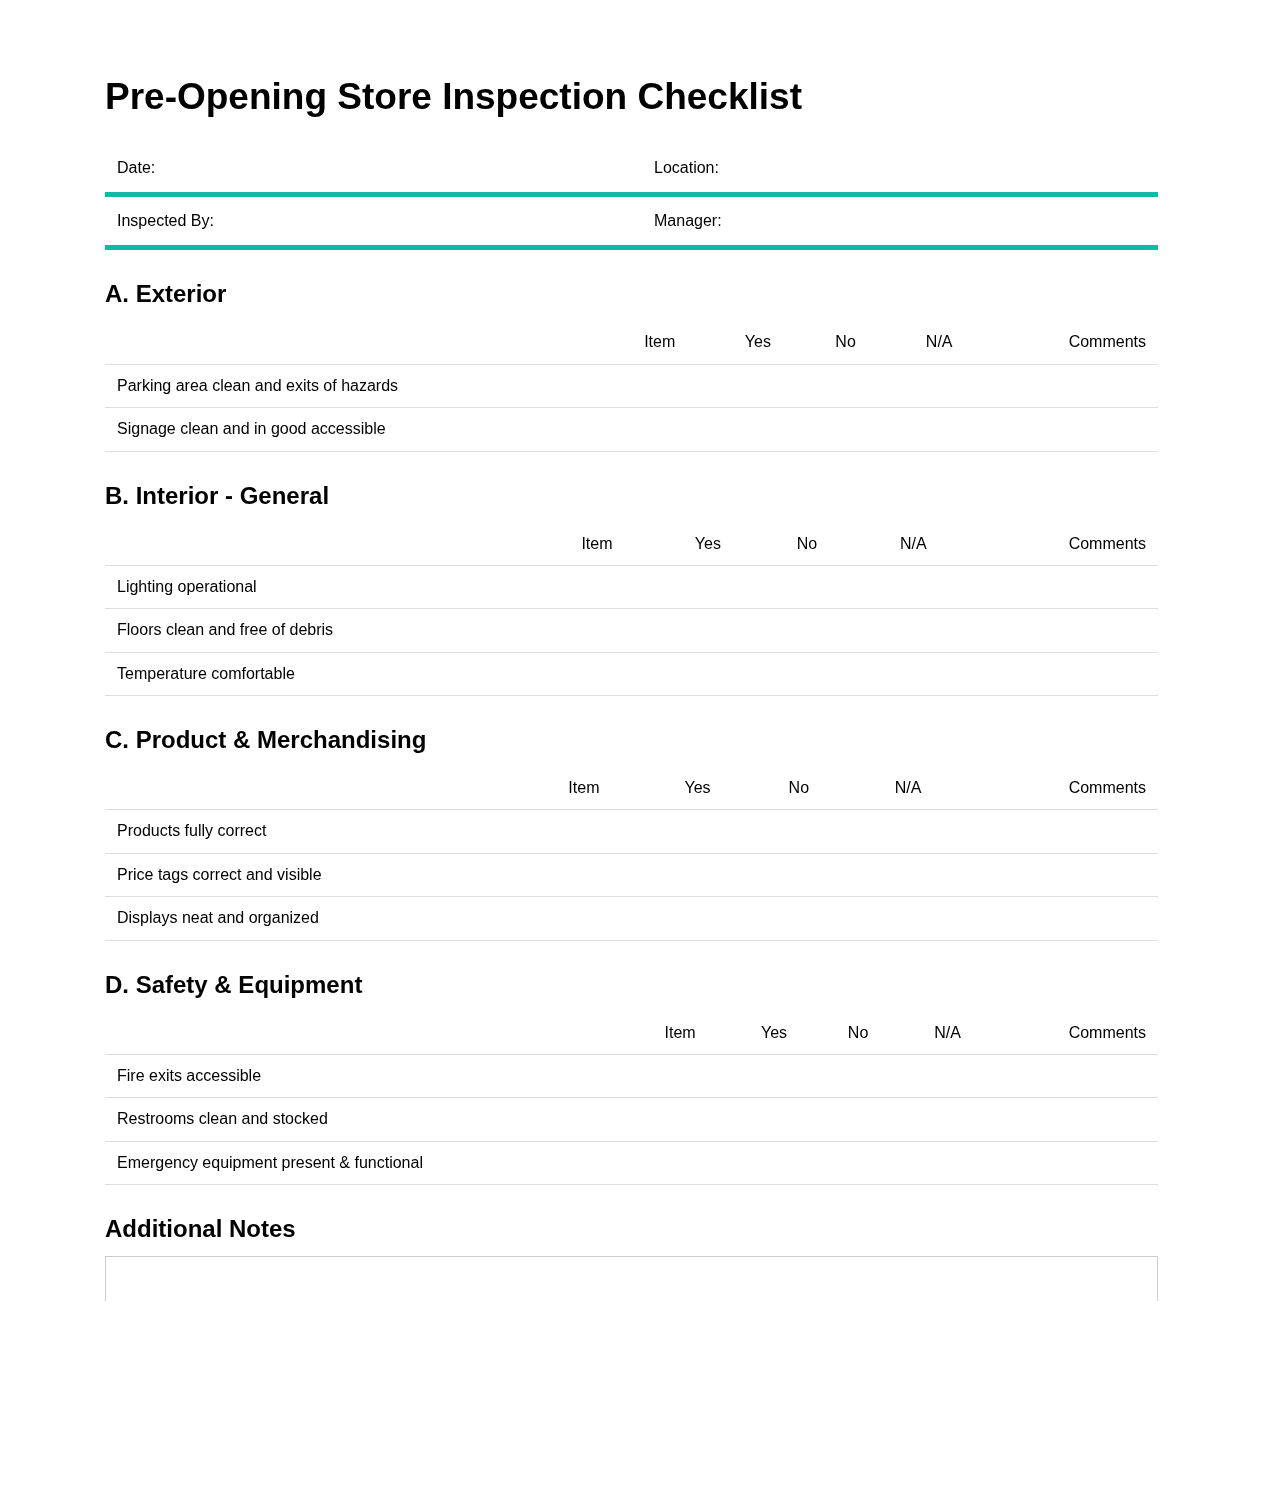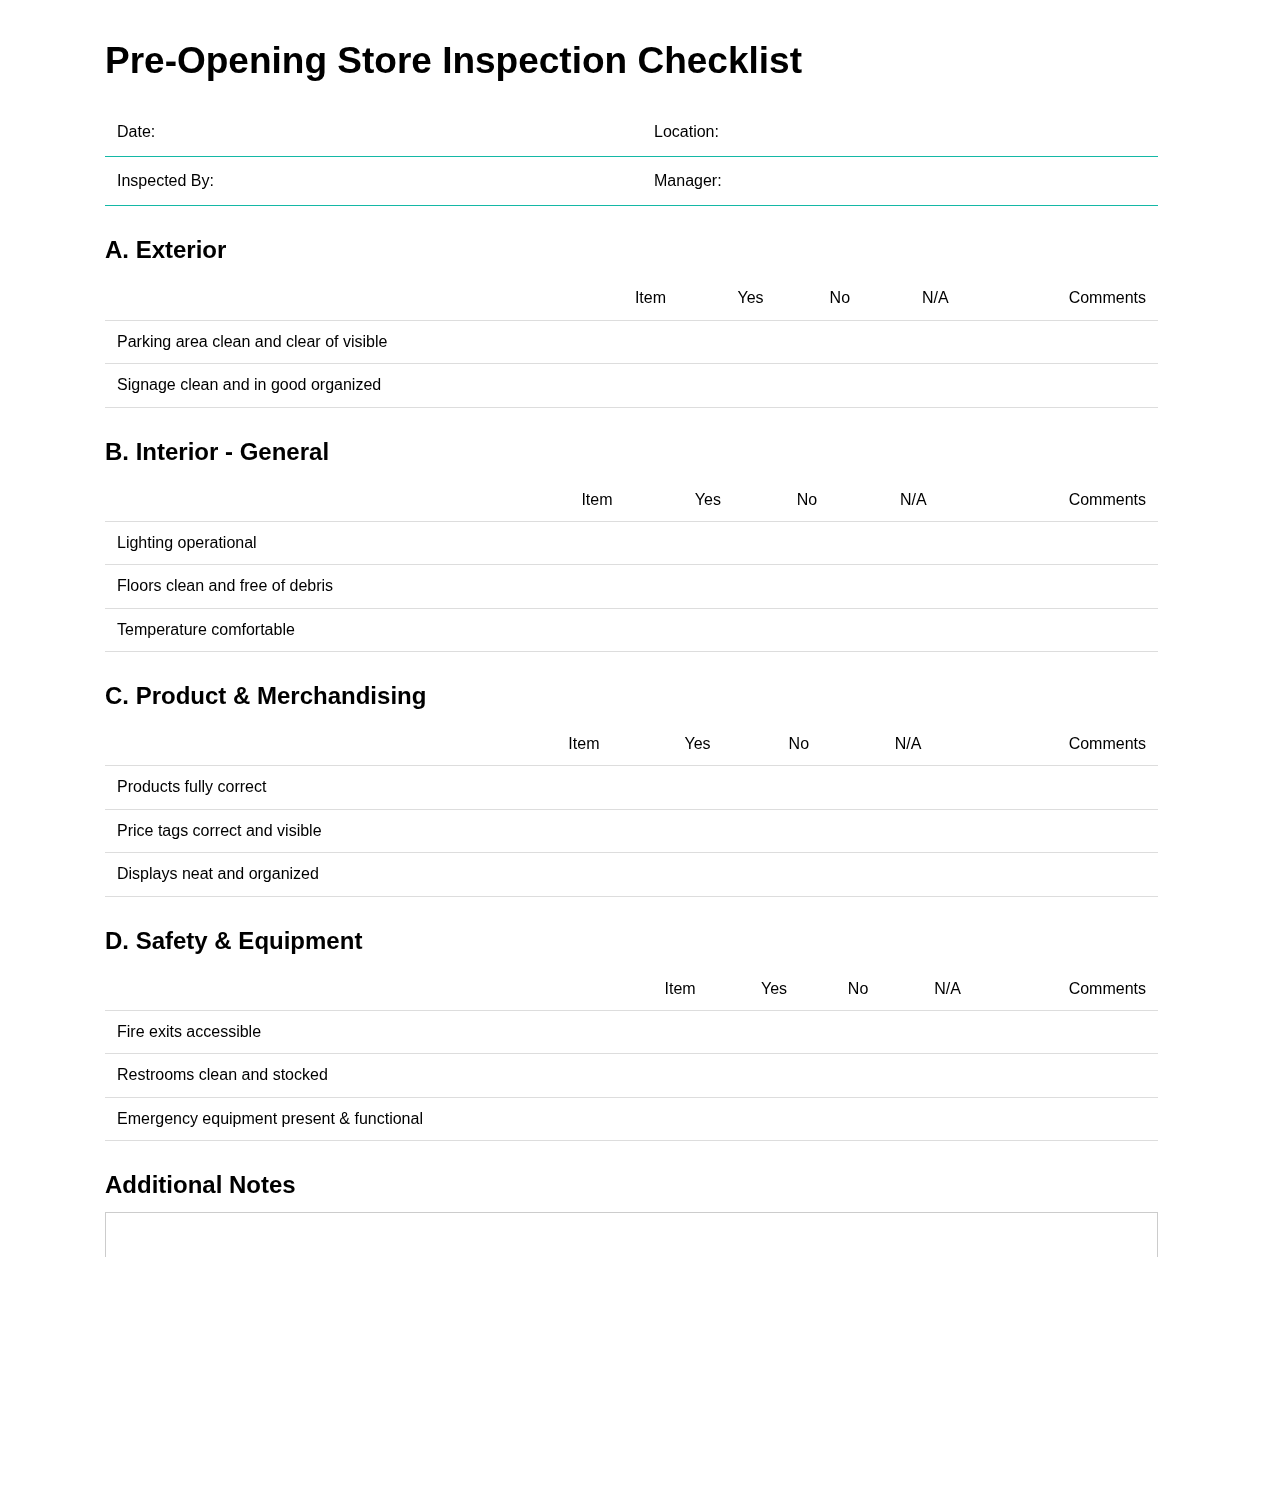--- a/index.html
+++ b/index.html
@@ -7,38 +7,38 @@
     margin: 0;
     padding: 0;
     background: #ffffff;
     color: #000000;
     font-family: "Liberation Sans", sans-serif;
   }
   body { min-height: 1505px; }
   .page {
     max-width: 1053px;
     margin: 0 auto;
-    padding-top: 40px;
+    padding-top: 76px;
   }
   h1.page-title {
     font-size: 37px;
     line-height: 1.15;
     font-weight: bold;
     margin: 0 0 25px 0;
   }
   table {
     width: 100%;
     border-collapse: collapse;
     table-layout: auto;
   }
   table.fields td {
     padding: 15px 12px;
     font-size: 16px;
     line-height: 1.15;
-    border-bottom: 1px solid #14b8a6;
+    border-bottom: 5px solid #14b8a6;
     vertical-align: top;
   }
   table.fields td.first-col { width: 51%; }
   h3.section-heading {
     font-size: 24px;
     font-weight: bold;
     margin: 30px 0 13px 0;
   }
   table.checklist th,
   table.checklist td {
@@ -84,28 +84,28 @@
       <tr>
         <th>Item</th>
         <th>Yes</th>
         <th>No</th>
         <th>N/A</th>
         <th>Comments</th>
       </tr>
     </thead>
     <tbody>
       <tr>
-        <td>Parking area clean and clear of visible</td>
-        <td></td>
-        <td></td>
-        <td></td>
-        <td></td>
-      </tr>
-      <tr>
-        <td>Signage clean and in good organized</td>
+        <td>Parking area clean and exits of hazards</td>
+        <td></td>
+        <td></td>
+        <td></td>
+        <td></td>
+      </tr>
+      <tr>
+        <td>Signage clean and in good accessible</td>
         <td></td>
         <td></td>
         <td></td>
         <td></td>
       </tr>
     </tbody>
   </table>
 
   <h3 class="section-heading">B. Interior - General</h3>
   <table class="checklist">

